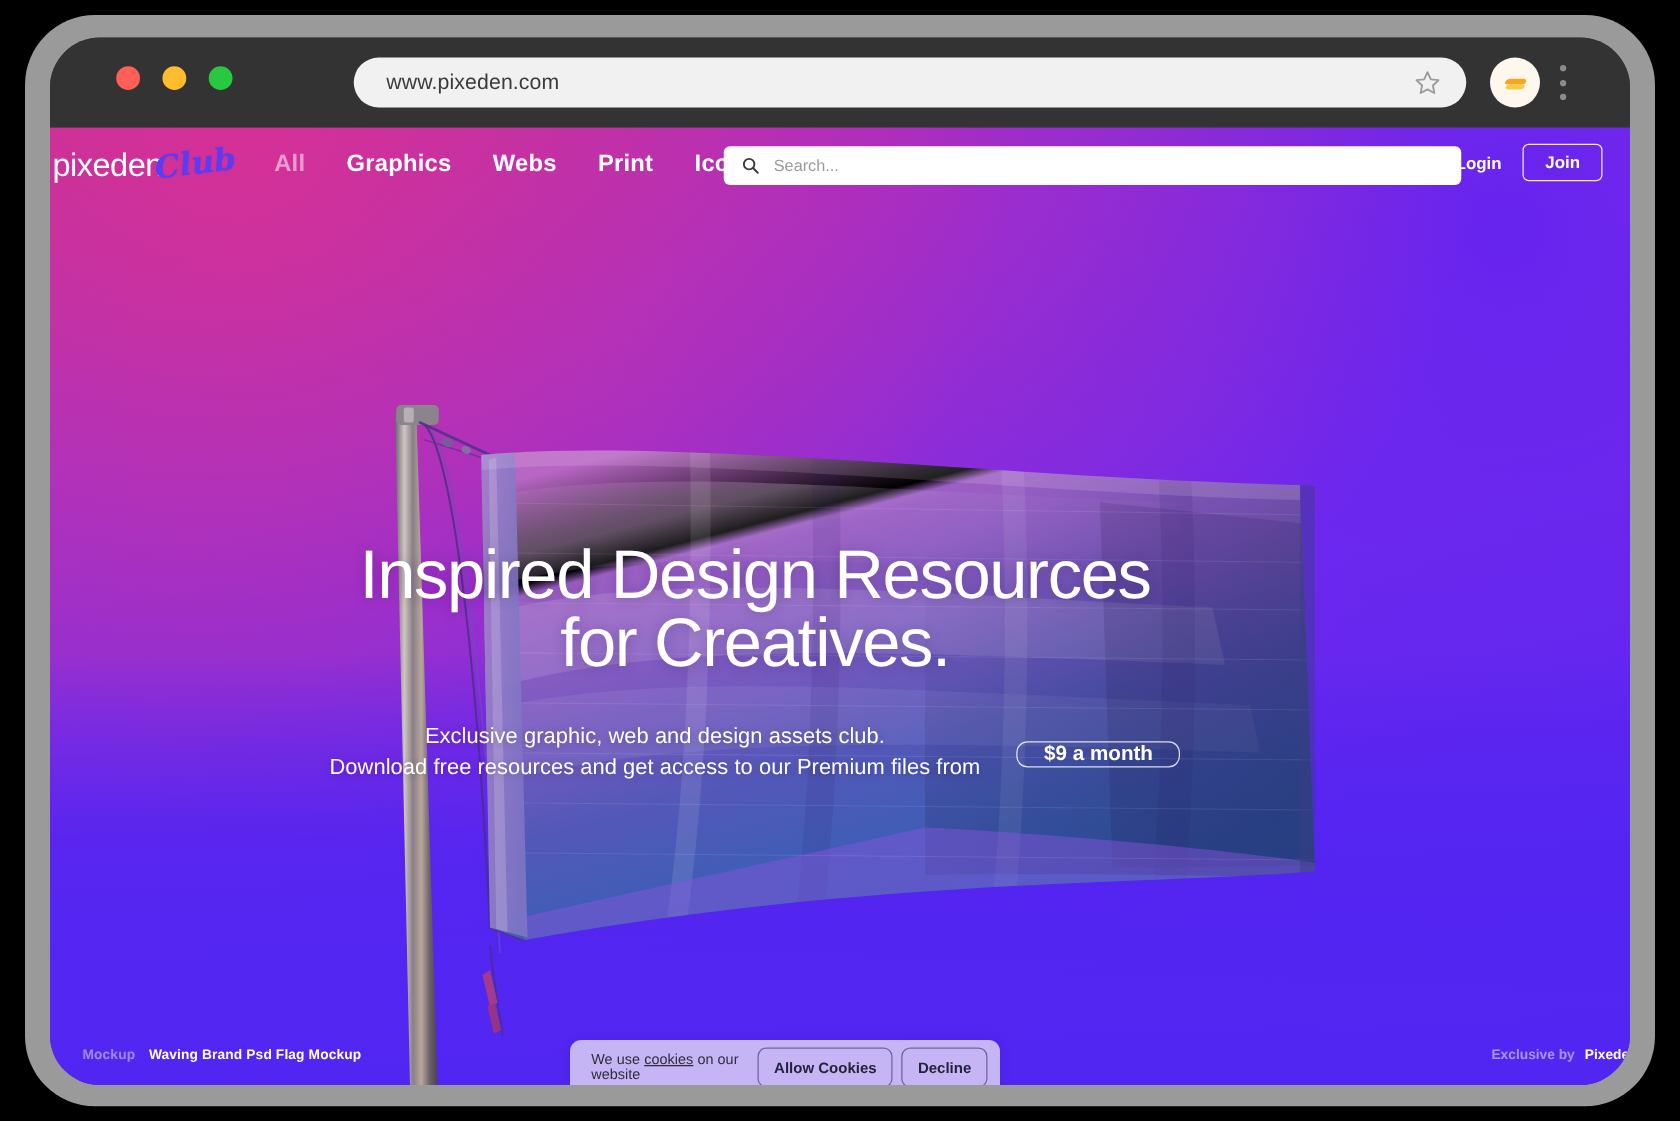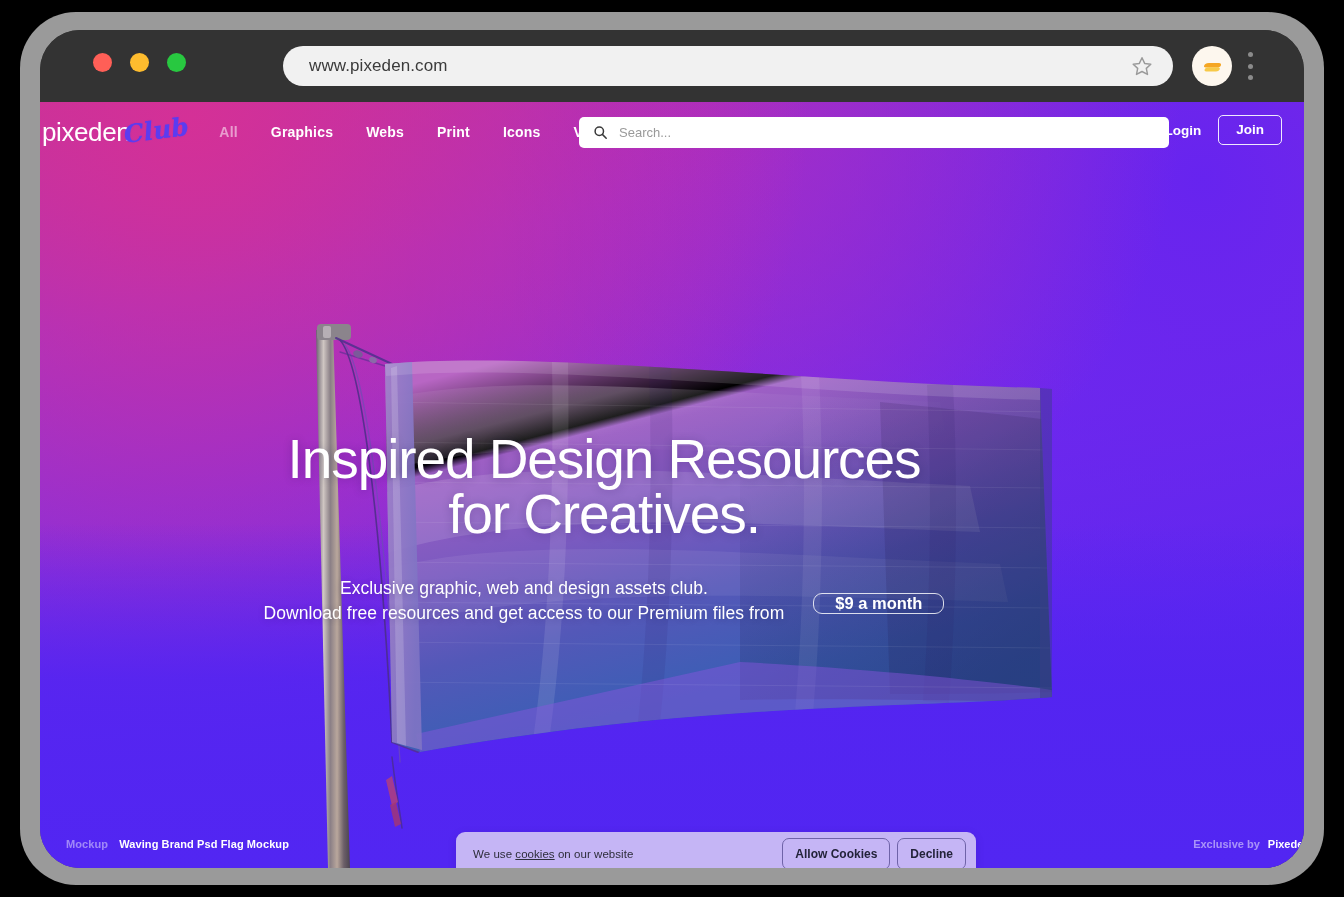--- a/index.html
+++ b/index.html
@@ -184,21 +184,21 @@
     text-shadow: 0 0 1px rgba(91,60,240,.6);
   }
 
   #main-nav {
     display: flex;
     align-items: center;
     gap: 33px;
     margin-left: 30px;
   }
   .nav-item {
-    font-size: 14px;
+    font-size: 19px;
     font-weight: 700;
     color: #ffffff;
     letter-spacing: .2px;
     cursor: pointer;
     white-space: nowrap;
   }
   .nav-item.is-muted { color: rgba(255,255,255,0.52); }
 
   #search-wrap {
     position: absolute;
@@ -307,21 +307,21 @@
     cursor: pointer;
     white-space: nowrap;
     margin-top: 6px;
   }
 
   
   #cookie-banner {
     position: absolute;
     left: 416px;
     top: 730px;
-    width: 520px;
+    width: 344px;
     height: 44px;
     background: #c5b5f5;
     border-radius: 9px;
     display: flex;
     align-items: center;
     padding: 0 10px 0 17px;
     z-index: 30;
     box-shadow: 0 2px 10px rgba(25,10,70,.12);
   }
   #cookie-text {

